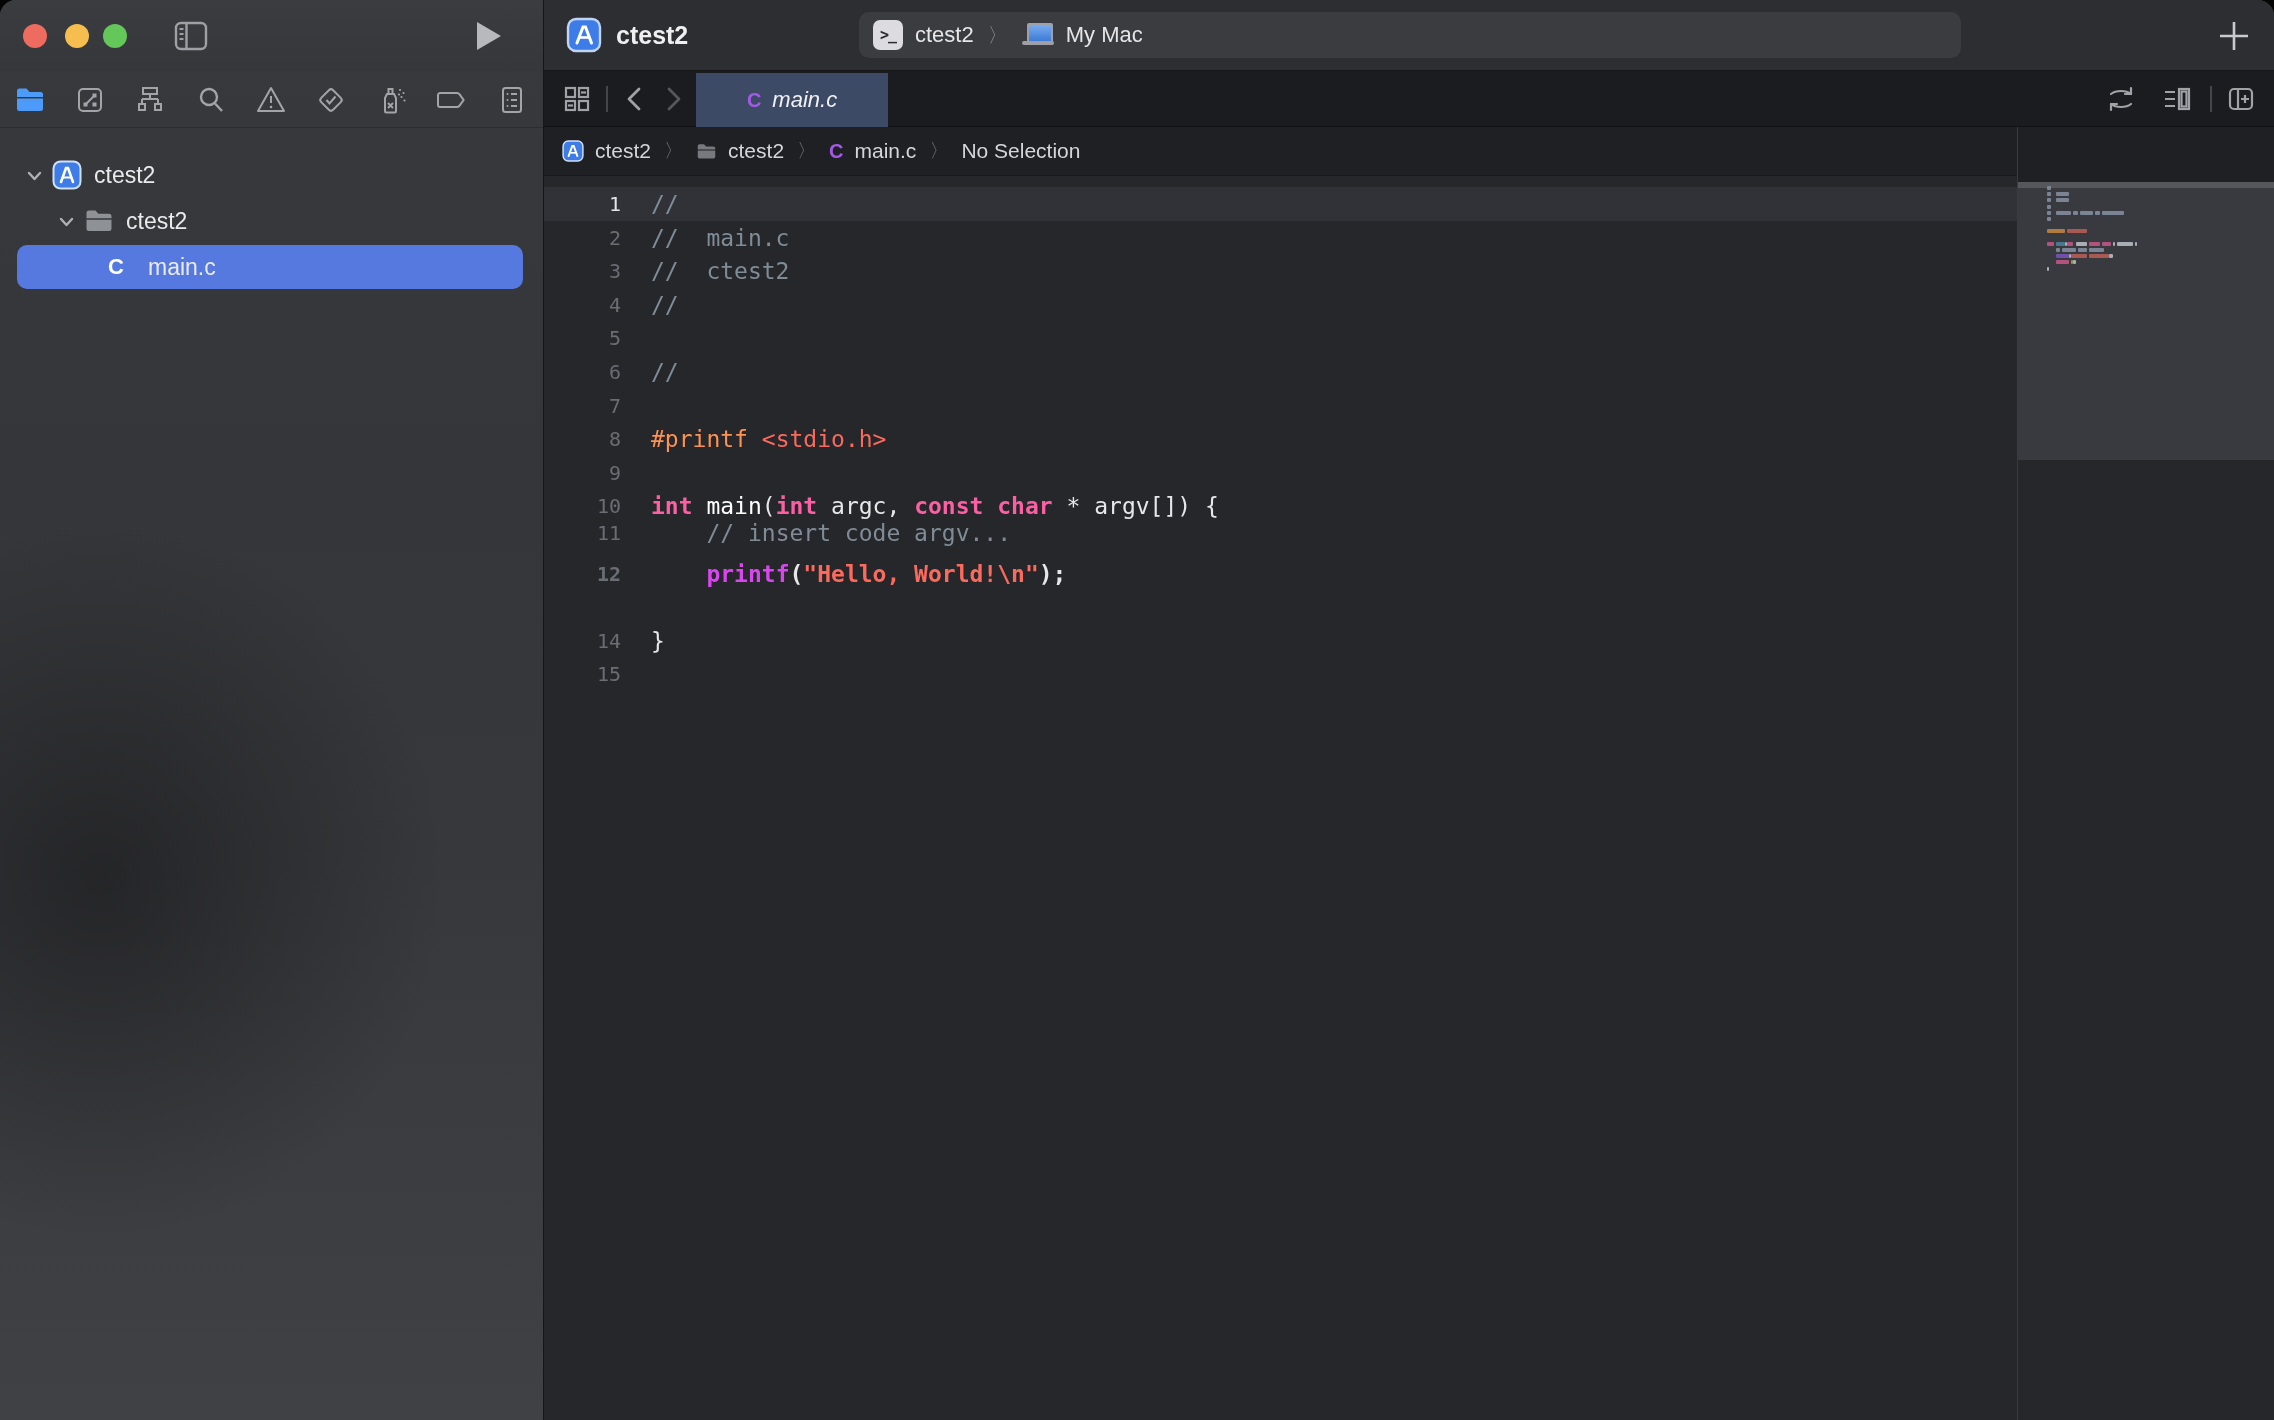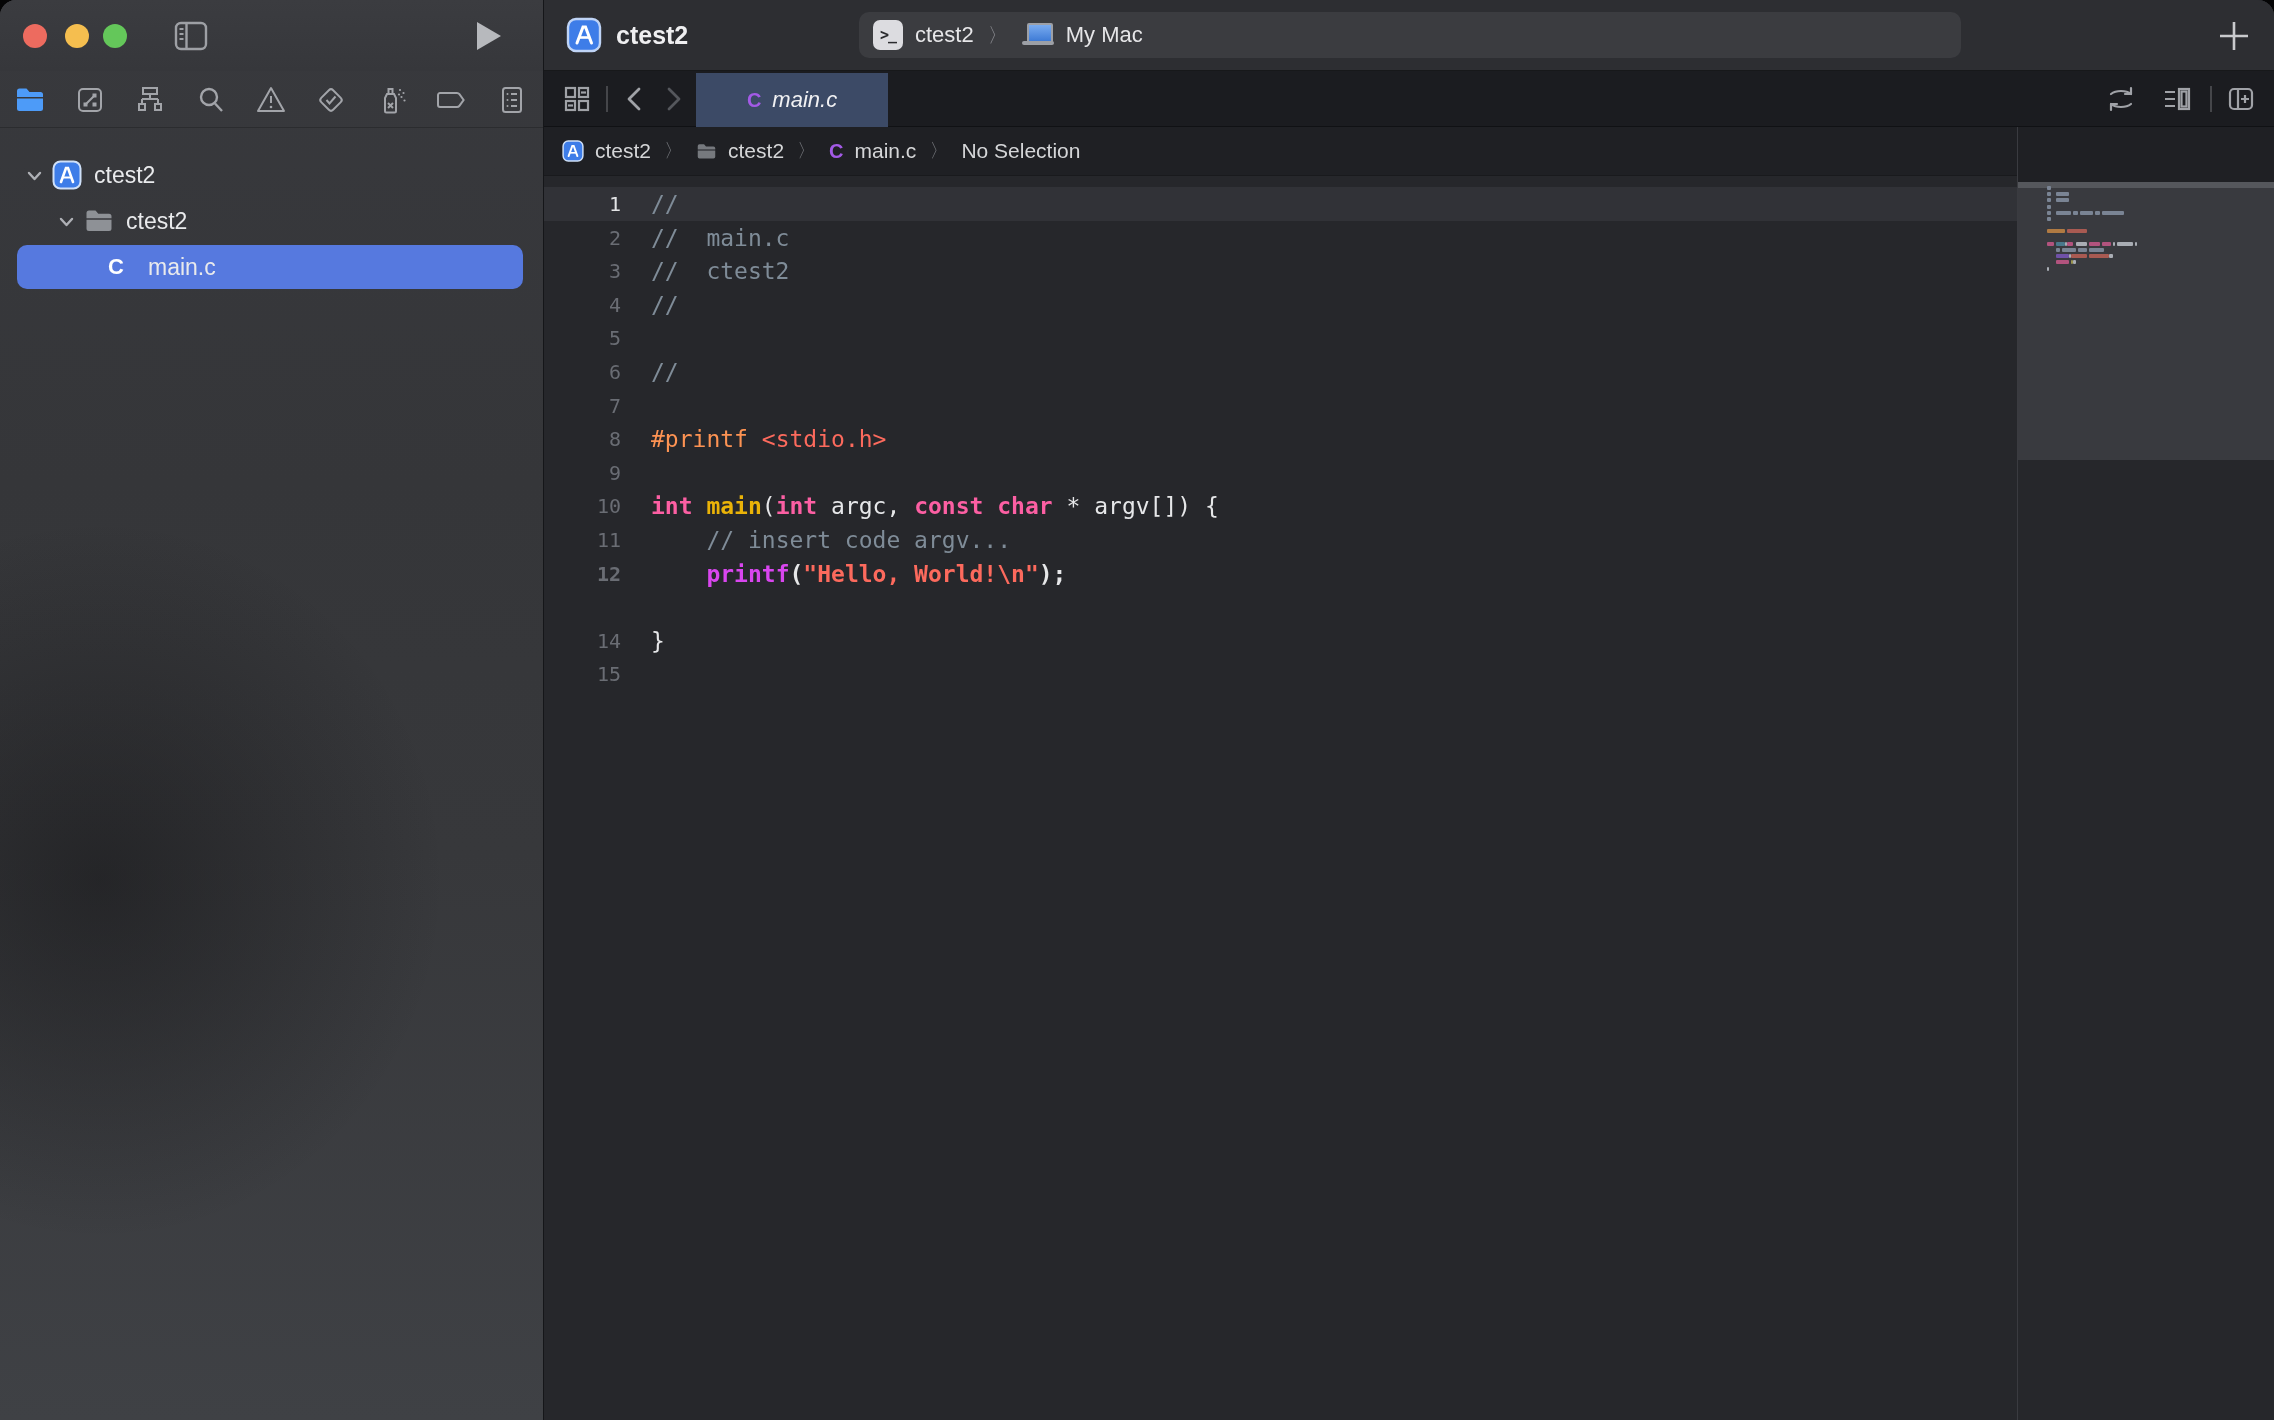--- a/index.html
+++ b/index.html
@@ -60,21 +60,21 @@
   .jb-item{font-size:21px;color:#D5D6D8;}
   .jb-chev{font-size:19px;color:#6E7075;margin:0 2px;}
   .jb-c{font-weight:bold;font-size:20px;color:#A35AE6;}
   .editor{position:absolute;left:0;top:49px;width:1473px;bottom:0;background:#26272B;}
   .code-row{position:absolute;left:0;width:1473px;height:34px;line-height:34px;white-space:pre;}
   .code-row.hl{background:#313237;}
   .gutter{position:absolute;left:0;top:0;width:77px;text-align:right;font-family:"DejaVu Sans Mono",monospace;
     font-size:20px;color:#6A6D74;}
   .code-row.hl .gutter{color:#E2E3E5;}
   .codetext{position:absolute;left:107px;top:0;font-family:"DejaVu Sans Mono",monospace;font-size:23px;}
-  .tok-comment{color:#7F8C98;} .tok-kw{color:#FC5FA3;font-weight:bold;} .tok-func{color:#eab308;font-weight:bold;}
+  .tok-comment{color:#7F8C98;} .tok-kw{color:#FC5FA3;font-weight:bold;} .tok-func{color:#ffffff;}
   .tok-pfunc{color:#d946ef;} .tok-string{color:#FC6A5D;} .tok-num{color:#D0BF69;}
   .tok-prep{color:#FD9353;} .tok-plain{color:#E6E7E9;}
   
   .minimap{position:absolute;left:1473px;top:0;right:0;bottom:0;background:#26272B;border-left:1px solid #3A3B40;box-sizing:border-box;}
   .mm-top{position:absolute;left:0;top:0;width:100%;height:55px;background:#1F2024;}
   .mm-view{position:absolute;left:0;top:55px;width:100%;height:278px;background:#393A3F;}
   .mm-slider{position:absolute;left:0;top:0;width:100%;height:6px;background:#55575C;}
   .mm-bar{position:absolute;height:4px;border-radius:1px;}
   svg{display:block;}
 </style>
@@ -353,21 +353,21 @@
           <div class="code-row hl" style="top: 11px;"><span class="gutter">1</span><span class="codetext"><span class="tok-comment">//</span></span></div>
           <div class="code-row" style="top: 44.6px;"><span class="gutter">2</span><span class="codetext"><span class="tok-comment">//  main.c</span></span></div>
           <div class="code-row" style="top: 78.2px;"><span class="gutter">3</span><span class="codetext"><span class="tok-comment">//  ctest2</span></span></div>
           <div class="code-row" style="top: 111.8px;"><span class="gutter">4</span><span class="codetext"><span class="tok-comment">//</span></span></div>
           <div class="code-row" style="top: 145.4px;"><span class="gutter">5</span></div>
           <div class="code-row" style="top: 179px;"><span class="gutter">6</span><span class="codetext"><span class="tok-comment">//</span></span></div>
           <div class="code-row" style="top: 212.6px;"><span class="gutter">7</span><span class="codetext"></span></div>
           <div class="code-row" style="top: 246.2px;"><span class="gutter">8</span><span class="codetext"><span class="tok-prep">#printf</span><span class="tok-plain"> </span><span class="tok-string">&lt;stdio.h&gt;</span></span></div>
           <div class="code-row" style="top: 279.8px;"><span class="gutter">9</span><span class="codetext"></span></div>
           <div class="code-row" style="top: 313.4px;"><span class="gutter">10</span><span class="codetext"><span class="tok-kw">int</span><span class="tok-plain"> </span><span class="tok-func">main</span><span class="tok-plain">(</span><span class="tok-kw">int</span><span class="tok-plain"> argc, </span><span class="tok-kw">const</span><span class="tok-plain"> </span><span class="tok-kw">char</span><span class="tok-plain"> * argv[]) {</span></span></div>
-          <div class="code-row" style="top: 347px;"><span class="gutter">11</span><span class="codetext"><span class="tok-plain">    </span><span class="tok-comment">// insert code argv...</span></span></div>
+          <div class="code-row" style="top: 340px;"><span class="gutter">11</span><span class="codetext"><span class="tok-plain">    </span><span class="tok-comment">// insert code argv...</span></span></div>
           <div class="code-row" style="top: 380.6px; font-weight: bold;"><span class="gutter">12</span><span class="codetext"><span class="tok-plain">    </span><span class="tok-pfunc">printf</span><span class="tok-plain">(</span><span class="tok-string">"Hello, World!\n"</span><span class="tok-plain">);</span></span></div>
           <div class="code-row" style="top: 447.8px;"><span class="gutter">14</span><span class="codetext"><span class="tok-plain">}</span></span></div>
           <div class="code-row" style="top: 481.4px;"><span class="gutter">15</span><span class="codetext"></span></div>
         </div>
       <div class="minimap">
         <div class="mm-top"></div>
         <div class="mm-view">
           <div class="mm-slider"></div>
         <div class="mm-bar" style="left: 29px; top: 4px; width: 4.4px; background: rgb(122, 132, 148);"></div>
             <div class="mm-bar" style="left: 29px; top: 10.2px; width: 4.4px; background: rgb(122, 132, 148);"></div>

